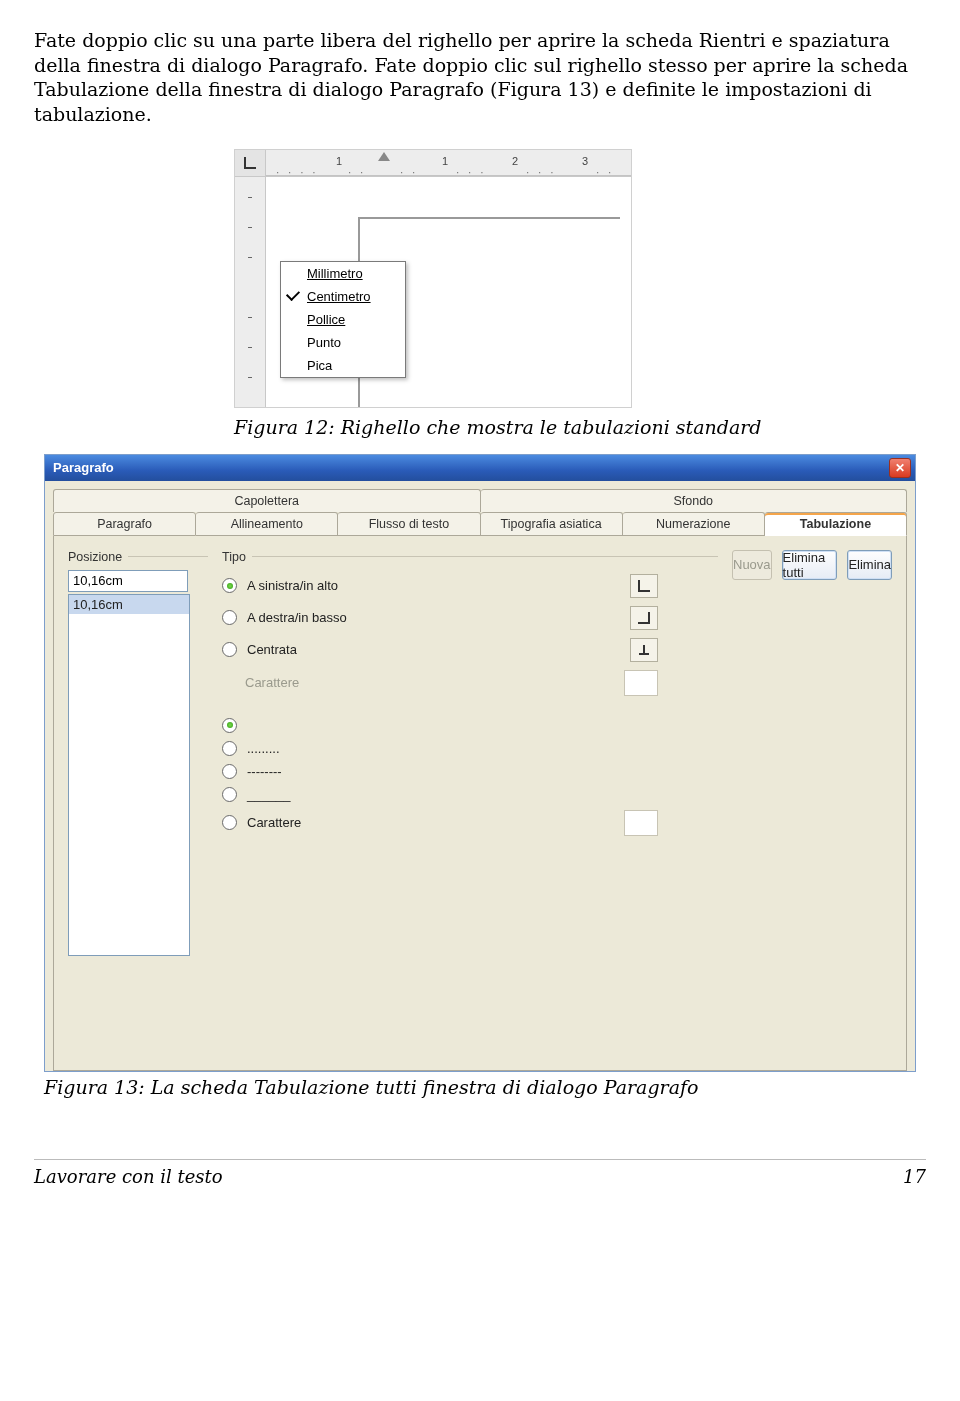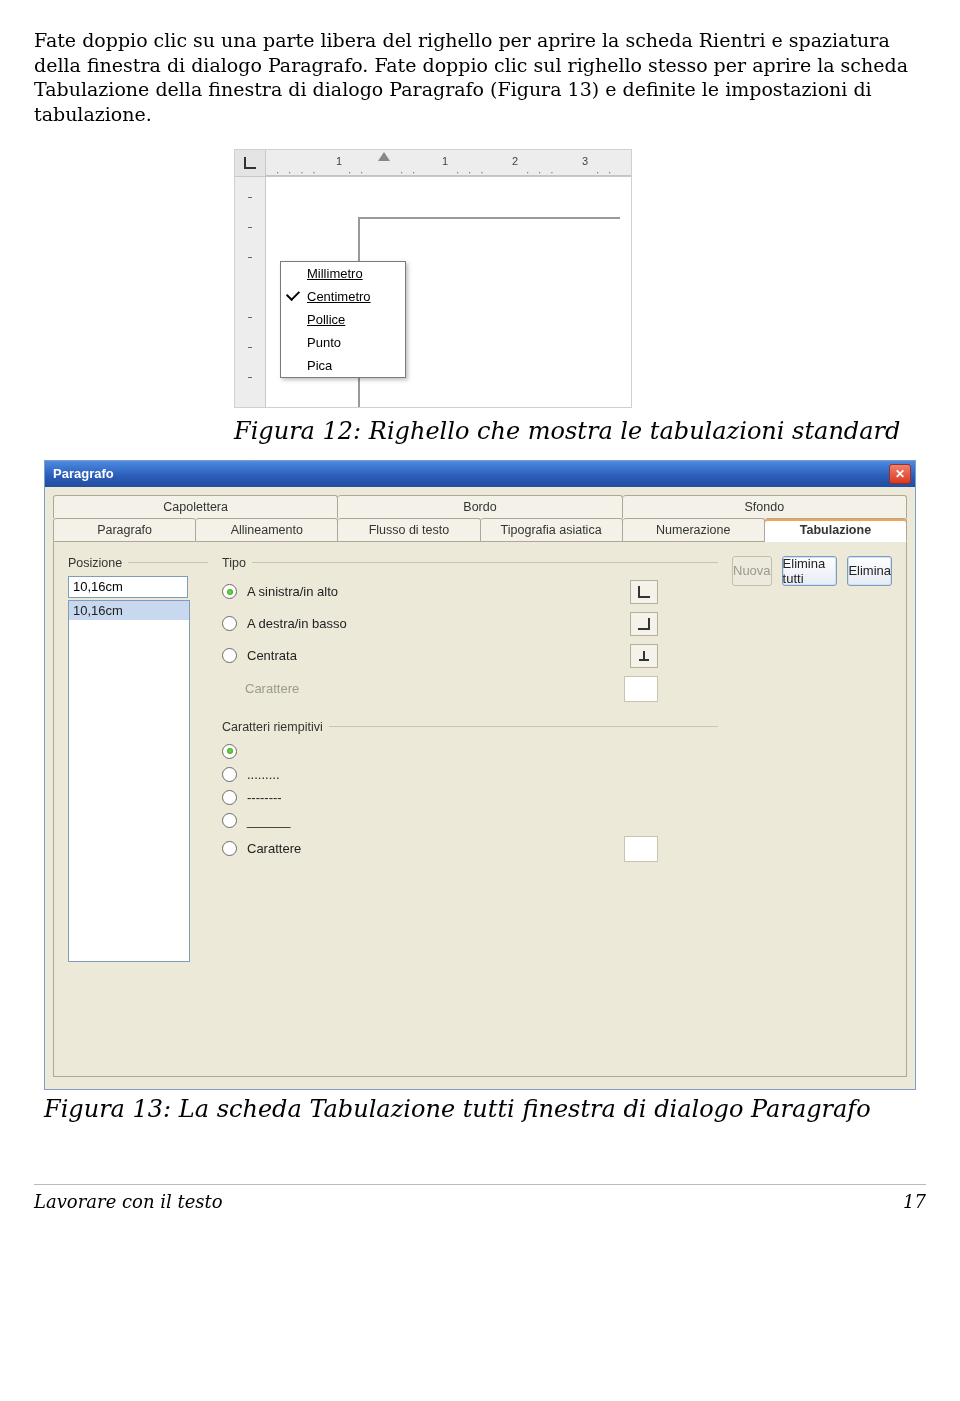--- a/index.html
+++ b/index.html
@@ -9,21 +9,21 @@
     box-sizing: border-box;
     font-family: "DejaVu Serif", Georgia, serif;
     font-size: 19px;
     color: #000;
     background: #fff;
   }
   .body-text { line-height: 1.3; margin-bottom: 22px; }
   .fig12 { margin: 0 0 8px 200px; }
   .caption {
     font-style: italic;
-    font-size: 24px;
+    font-size: 19px;
     margin: 4px 0 14px 200px;
     line-height: 1.25;
   }
   .caption.wide { margin-left: 10px; }
 
   
   .shot12 {
     width: 396px;
     background: #fff;
     border: 1px solid #d0d0d0;
@@ -112,21 +112,21 @@
     color:#fff; font-weight:bold;
   }
   .closebtn {
     width:20px;height:18px;
     background: linear-gradient(#f08070,#d93a1f);
     border:1px solid #9a3020;
     border-radius:3px;
     display:flex;align-items:center;justify-content:center;
     color:#fff; font-size:12px; font-weight:bold;
   }
-  .tabs-wrap { padding:8px 8px 12px 8px; }
+  .tabs-wrap { padding:8px 8px 0 8px; }
   .tabrow { display:flex; }
   .tab {
     flex:1;
     text-align:center;
     padding:4px 2px;
     border:1px solid #aca899;
     background:#f4f2e8;
     font-size:12.5px;
     color:#333;
     position:relative;
@@ -290,21 +290,20 @@
 <div class="shot13">
   <div class="titlebar">
     <span>Paragrafo</span>
     <div class="closebtn">
       <span>✕</span>
     </div>
   </div>
   <div class="tabs-wrap">
     <div class="tabrow top">
       <div class="tab">Capolettera</div>
-      <div class="tab">Bordo</div>
       <div class="tab">Sfondo</div>
     </div>
     <div class="tabrow bot">
       <div class="tab">Paragrafo</div>
       <div class="tab">Allineamento</div>
       <div class="tab">Flusso di testo</div>
       <div class="tab">Tipografia asiatica</div>
       <div class="tab">Numerazione</div>
       <div class="tab active">Tabulazione</div>
     </div>
@@ -347,24 +346,20 @@
           <span class="tabstop-icon">
               <span class="ts center"></span>
             </span>
         </div>
         <div class="radio-row" style="padding-left:23px;">
           <span class="radio-label dis">Carattere</span>
           <span class="char-box"></span>
         </div>
 
         <div class="subgrp">
-          <div class="grp-label">
-              <span>Caratteri riempitivi</span>
-              <span class="line"></span>
-            </div>
           <div class="radio-row">
             <span class="radio on"></span>
           </div>
           <div class="radio-row">
             <span class="radio"></span>
             <span class="radio-label">.........</span>
           </div>
           <div class="radio-row">
             <span class="radio"></span>
             <span class="radio-label">--------</span>

